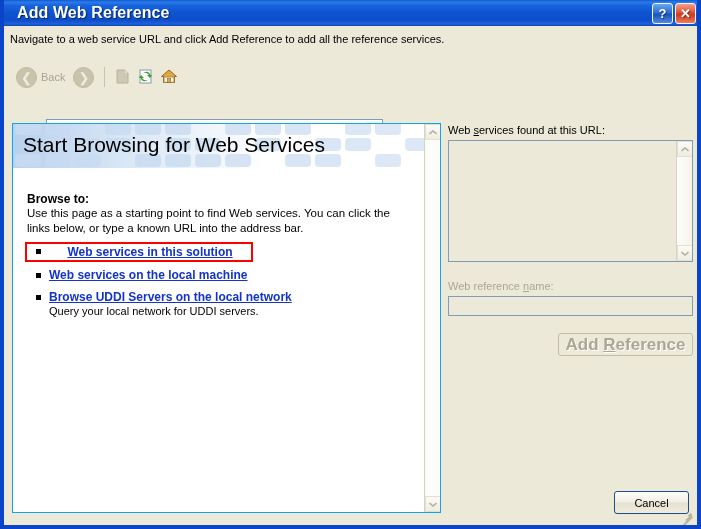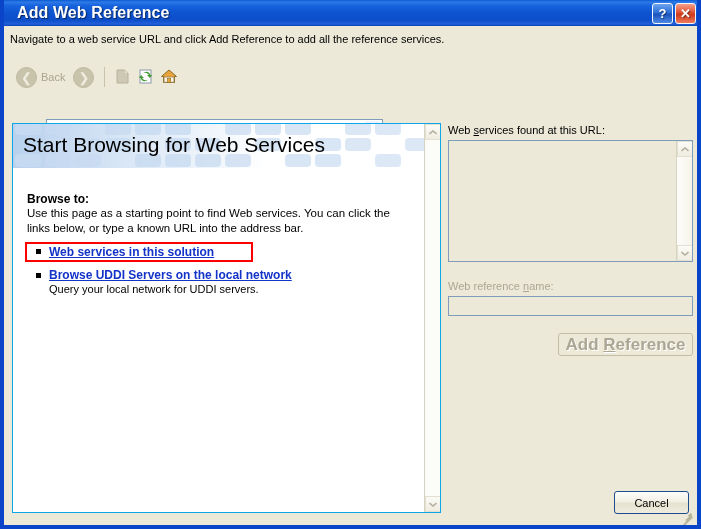--- a/index.html
+++ b/index.html
@@ -292,20 +292,21 @@
     cursor: pointer;
     white-space: nowrap;
   }
   li.highlighted {
     outline: 2px solid #ff0000;
     outline-offset: 0px;
     padding-top: 1px;
     padding-bottom: 1px;
     width: 224px;
     box-sizing: border-box;
+    text-align: center;
   }
   li.highlighted .bullet { top: 6px; }
   .sublabel {
     display: block;
     font-size: 11px;
     font-weight: normal;
     color: #000000;
     margin-top: 1px;
   }
 
@@ -535,20 +536,21 @@
       <div id="doc-body">
         <div id="browse-to">Browse to:</div>
         <div id="doc-desc">Use this page as a starting point to find Web services. You can click the links below, or type a known URL into the address bar.</div>
         <ul class="link-list">
           <li class="highlighted">
             <span class="bullet"></span>
             <a class="wslink">Web services in this solution</a>
           </li>
           <li>
             <span class="bullet"></span>
+            <a class="wslink">Web services on the local machine</a>
           </li>
           <li>
             <span class="bullet"></span>
             <a class="wslink">Browse UDDI Servers on the local network</a>
             <span class="sublabel">Query your local network for UDDI servers.</span>
           </li>
         </ul>
       </div>
     </div>
 

